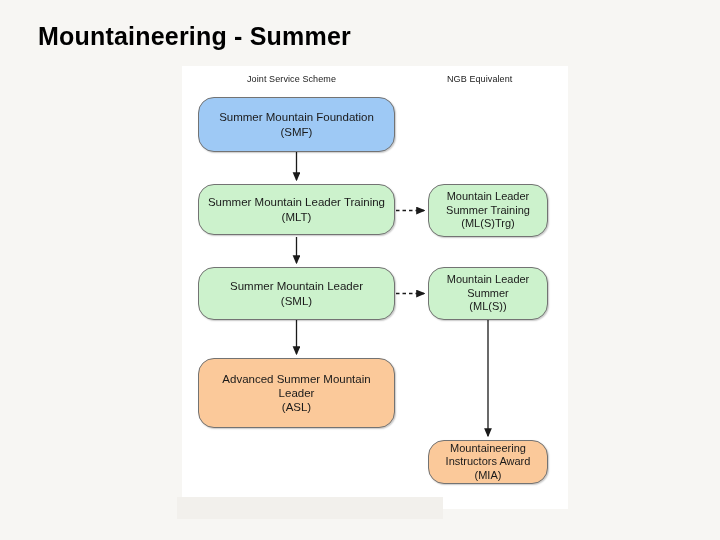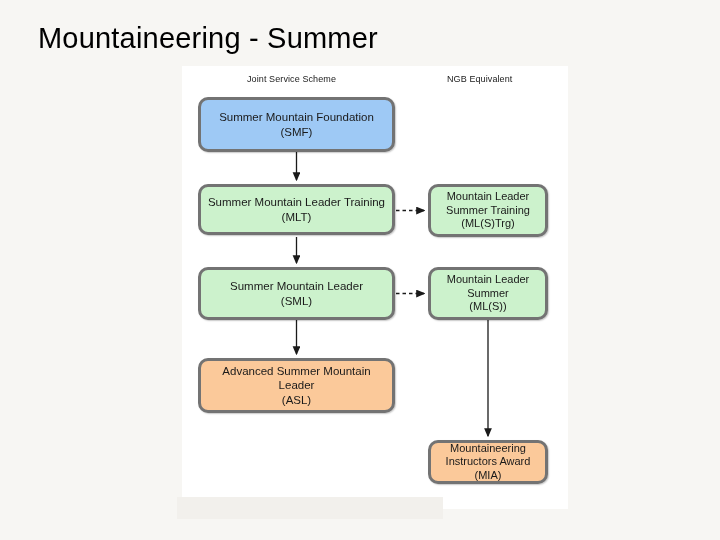--- a/index.html
+++ b/index.html
@@ -13,22 +13,22 @@
     font-family: "Liberation Sans", sans-serif;
     position: relative;
     overflow: hidden;
   }
 
   
   #slide-title {
     position: absolute;
     left: 38px;
     top: 22px;
-    font-size: 29px;
-    font-weight: 400;
+    font-size: 25px;
+    font-weight: 700;
     color: #000000;
     letter-spacing: 0.2px;
     white-space: nowrap;
   }
 
   
   #diagram-panel {
     position: absolute;
     left: 182px;
     top: 66px;
@@ -56,22 +56,22 @@
     white-space: nowrap;
     letter-spacing: 0.1px;
   }
   #header-joint  { left: 247px; top: 74px; }
   #header-ngb    { left: 447px; top: 74px; }
 
   
   .node {
     position: absolute;
     box-sizing: border-box;
-    border: 3px solid #737373;
-    border-radius: 10px;
+    border: 1px solid #737373;
+    border-radius: 16px;
     display: flex;
     align-items: center;
     justify-content: center;
     text-align: center;
     color: #1a1a1a;
     line-height: 1.22;
     box-shadow: 1px 1px 1.5px rgba(0,0,0,0.22);
   }
   .node .label { padding: 0 4px; }
 
@@ -81,21 +81,21 @@
 
   
   .col-left {
     left: 198px;
     width: 197px;
     font-size: 11.5px;
   }
   #node-smf { top: 97px;  height: 55px; }
   #node-mlt { top: 184px; height: 51px; }
   #node-sml { top: 267px; height: 53px; }
-  #node-asl { top: 358px; height: 55px; }
+  #node-asl { top: 358px; height: 70px; }
 
   
   .col-right {
     left: 428px;
     width: 120px;
     font-size: 11px;
   }
   #node-mlstrg { top: 184px; height: 53px; }
   #node-mls    { top: 267px; height: 53px; }
   #node-mia    { top: 440px; height: 44px; }

